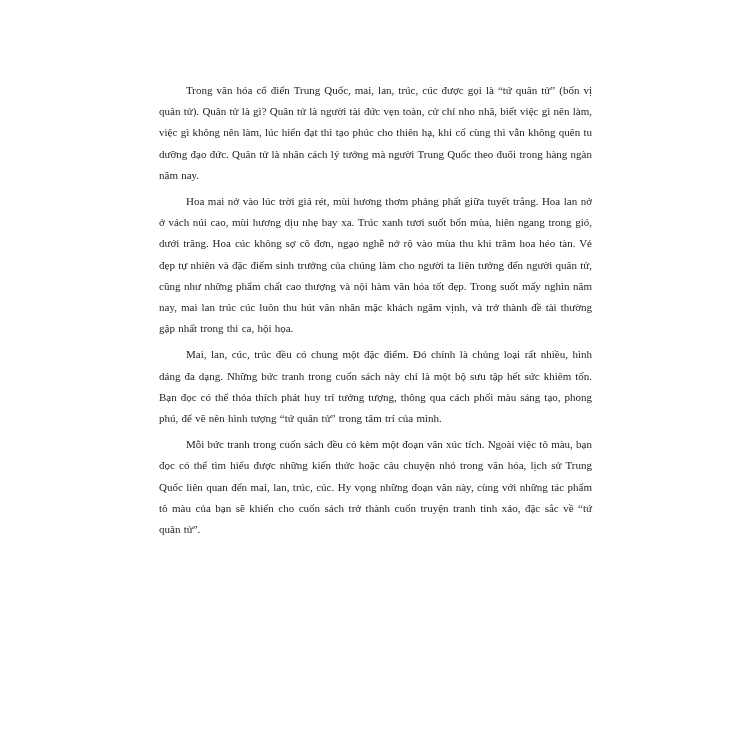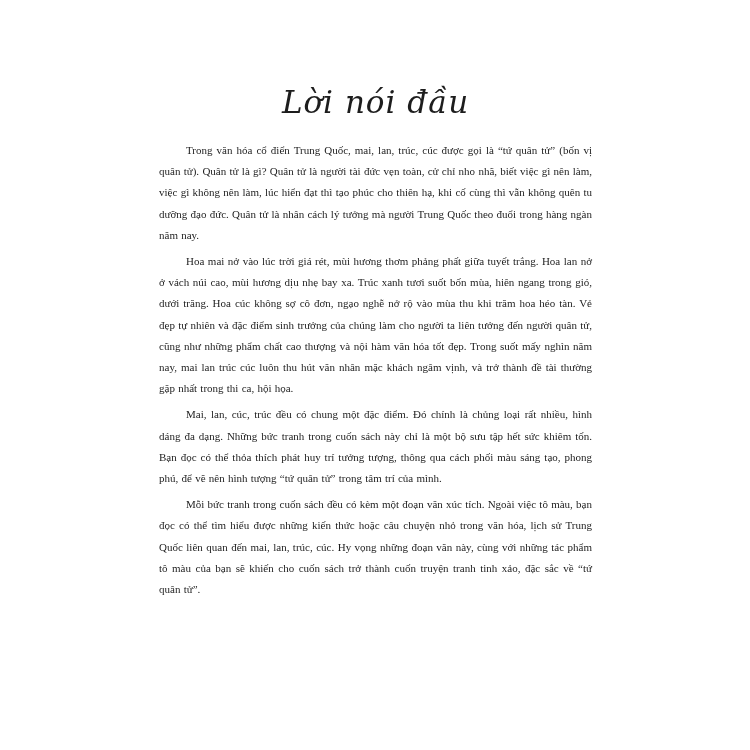--- a/index.html
+++ b/index.html
@@ -42,21 +42,20 @@
     text-align: justify;
     text-indent: 27px;
     margin: 0 0 5px 0;
     word-spacing: 0.5px;
   }
 </style>
 </head>
 <body>
 
 <div class="page">
-  <h1 class="page-title">Lời nói đầu</h1>
   <div class="preface-body">
     <p>Trong văn hóa cổ điển Trung Quốc, mai, lan, trúc, cúc được gọi là “tứ quân tử” (bốn vị quân tử). Quân tử là gì? Quân tử là người tài đức vẹn toàn, cử chỉ nho nhã, biết việc gì nên làm, việc gì không nên làm, lúc hiển đạt thì tạo phúc cho thiên hạ, khi cố cùng thì vẫn không quên tu dưỡng đạo đức. Quân tử là nhân cách lý tưởng mà người Trung Quốc theo đuổi trong hàng ngàn năm nay.</p>
     <p>Hoa mai nở vào lúc trời giá rét, mùi hương thơm phảng phất giữa tuyết trắng. Hoa lan nở ở vách núi cao, mùi hương dịu nhẹ bay xa. Trúc xanh tươi suốt bốn mùa, hiên ngang trong gió, dưới trăng. Hoa cúc không sợ cô đơn, ngạo nghễ nở rộ vào mùa thu khi trăm hoa héo tàn. Vẻ đẹp tự nhiên và đặc điểm sinh trưởng của chúng làm cho người ta liên tưởng đến người quân tử, cũng như những phẩm chất cao thượng và nội hàm văn hóa tốt đẹp. Trong suốt mấy nghìn năm nay, mai lan trúc cúc luôn thu hút văn nhân mặc khách ngâm vịnh, và trở thành đề tài thường gặp nhất trong thi ca, hội họa.</p>
     <p>Mai, lan, cúc, trúc đều có chung một đặc điểm. Đó chính là chủng loại rất nhiều, hình dáng đa dạng. Những bức tranh trong cuốn sách này chỉ là một bộ sưu tập hết sức khiêm tốn. Bạn đọc có thể thỏa thích phát huy trí tưởng tượng, thông qua cách phối màu sáng tạo, phong phú, để vẽ nên hình tượng “tứ quân tử” trong tâm trí của mình.</p>
     <p>Mỗi bức tranh trong cuốn sách đều có kèm một đoạn văn xúc tích. Ngoài việc tô màu, bạn đọc có thể tìm hiểu được những kiến thức hoặc câu chuyện nhỏ trong văn hóa, lịch sử Trung Quốc liên quan đến mai, lan, trúc, cúc. Hy vọng những đoạn văn này, cùng với những tác phẩm tô màu của bạn sẽ khiến cho cuốn sách trở thành cuốn truyện tranh tinh xảo, đặc sắc về “tứ quân tử”.</p>
 
   </div>
 </div>
 
 </body></html>

